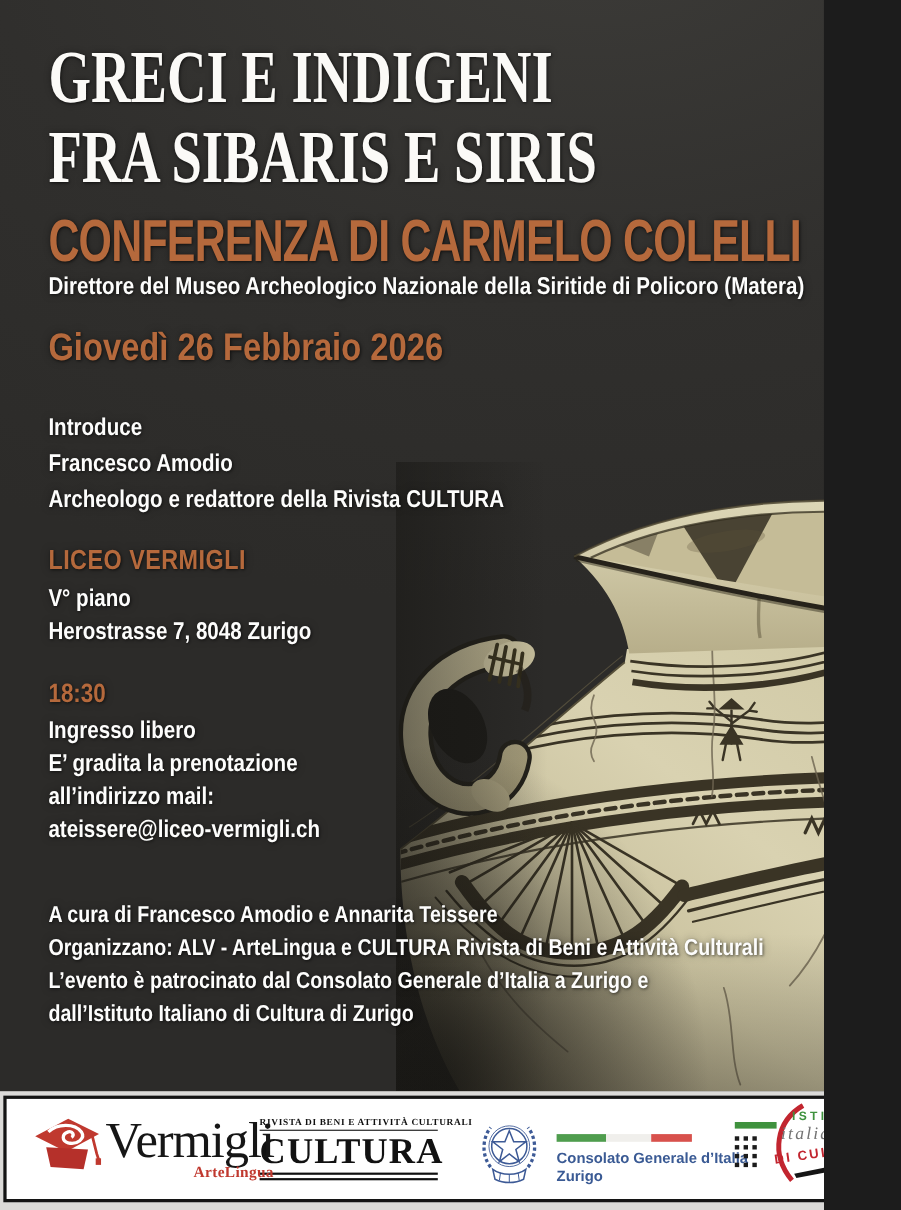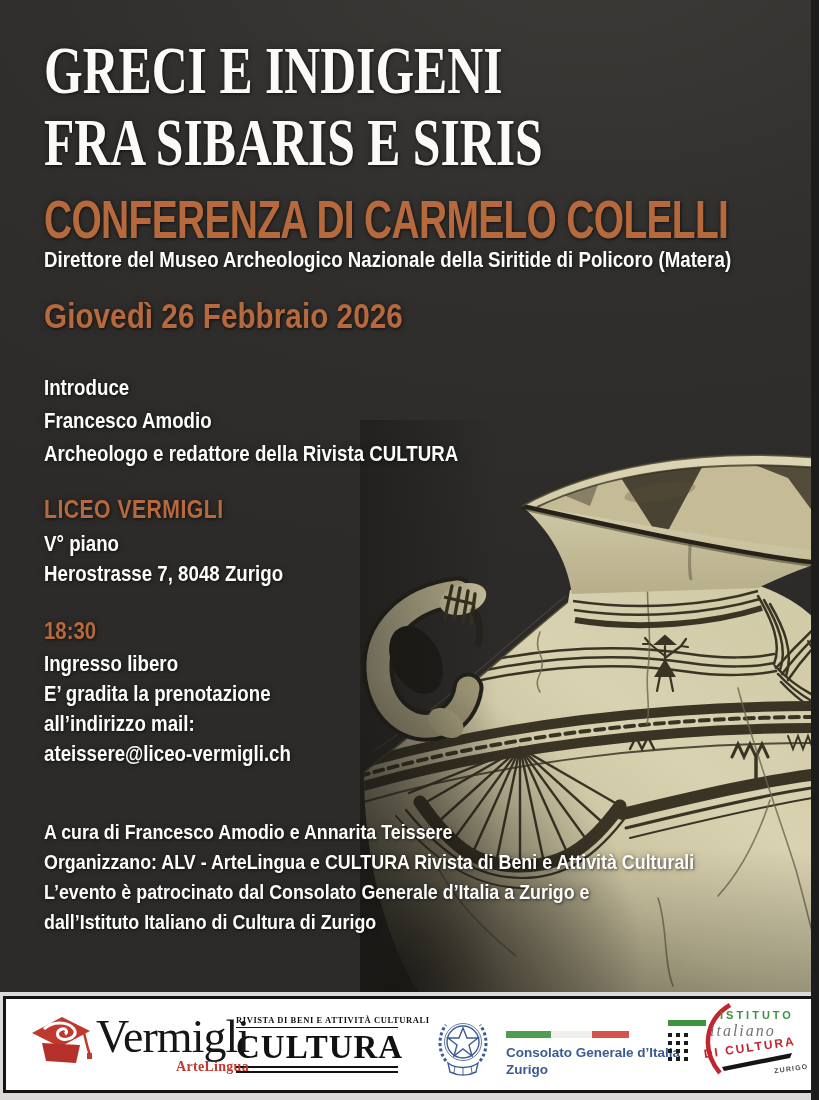--- a/index.html
+++ b/index.html
@@ -1,17 +1,17 @@
 <!DOCTYPE html>
 <html><head>
 <meta charset="utf-8">
 <style>
   html,body{margin:0;padding:0;background:#1c1c1c;}
   .poster{
-    position:relative;width:811px;height:1100px;overflow:hidden;
+    position:relative;width:749px;height:1100px;overflow:hidden;
     background:radial-gradient(1000px 620px at 72% -6%, #3c3b38 0%, #302f2d 55%, #2c2b29 100%);
     font-family:"Liberation Sans", sans-serif;
     text-decoration:underline;
   }
   
   .content{
     position:absolute;left:44px;top:0;width:940px;height:1100px;
     transform:scaleX(.85);transform-origin:0 0;color:#fdfdfc;z-index:3;
   }
   .content .blk{position:absolute;left:0;white-space:nowrap;

